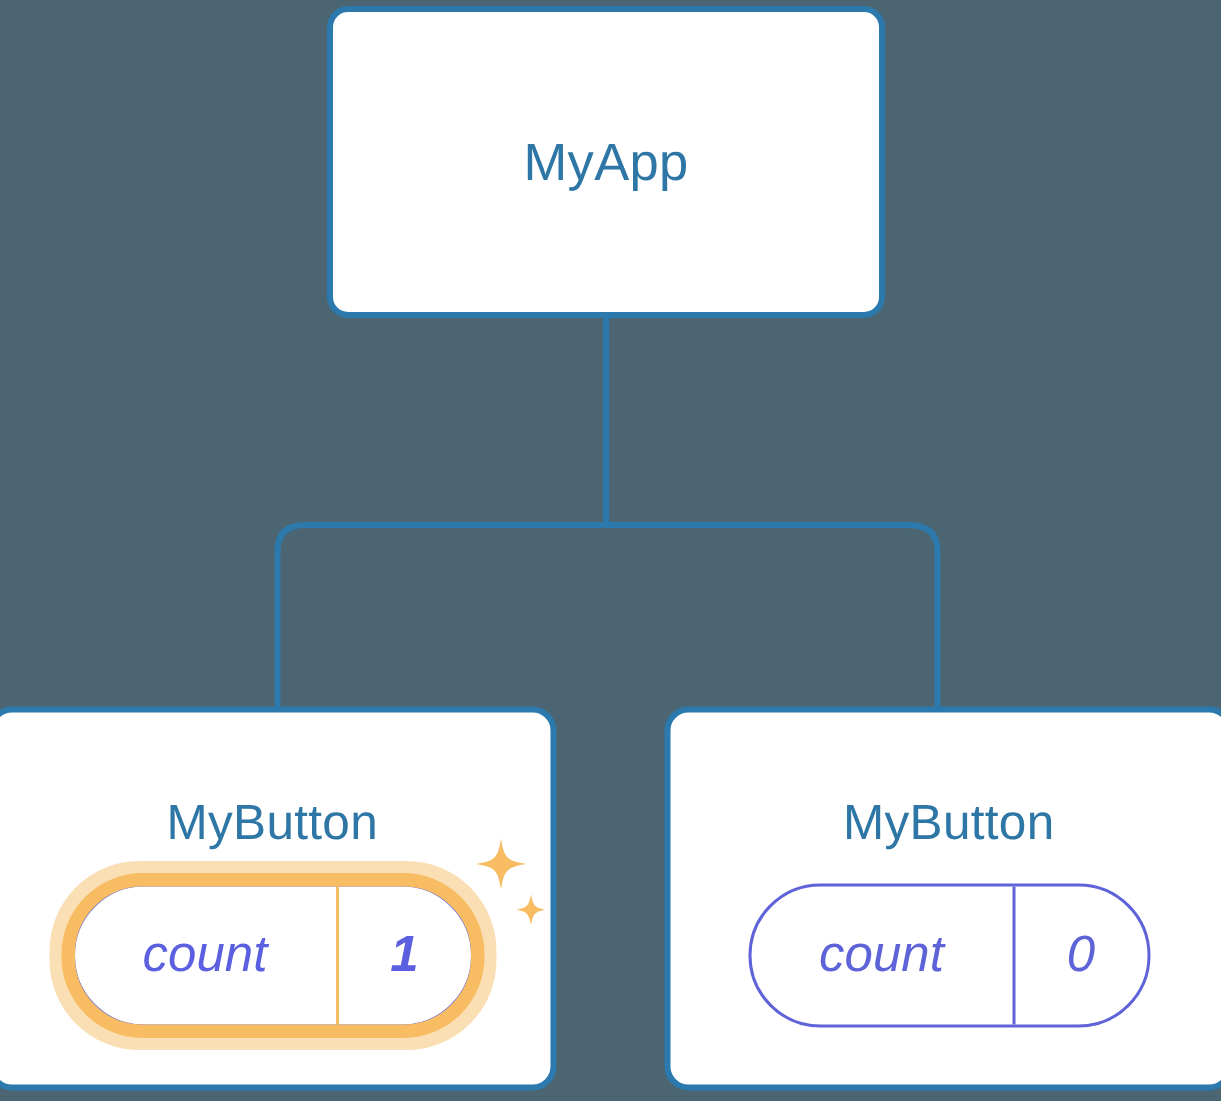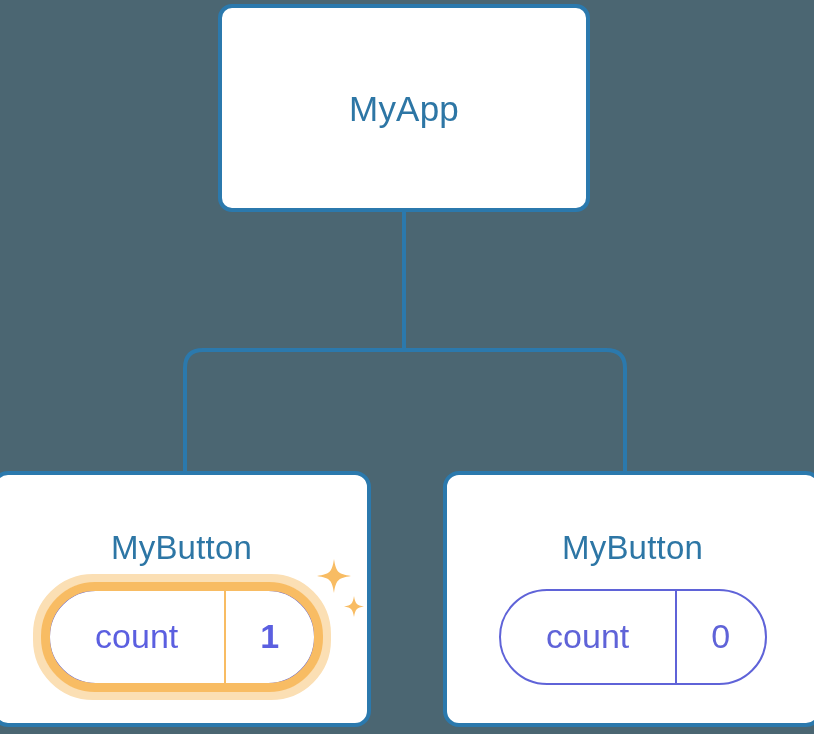--- a/index.html
+++ b/index.html
@@ -99,20 +99,21 @@
     z-index: 2;
   }
   .pill .cell {
     display: flex;
     align-items: center;
     justify-content: center;
     box-sizing: border-box;
     color: #5f63d8;
     font-size: 34px;
     line-height: 1;
+    font-style: italic;
   }
   .pill .cell-key {
     width: 177px;
     padding-bottom: 3px;
   }
   .pill .cell-val {
     width: 91px;
     border-left: 2px solid #5f63d8;
     padding-bottom: 3px;
   }

